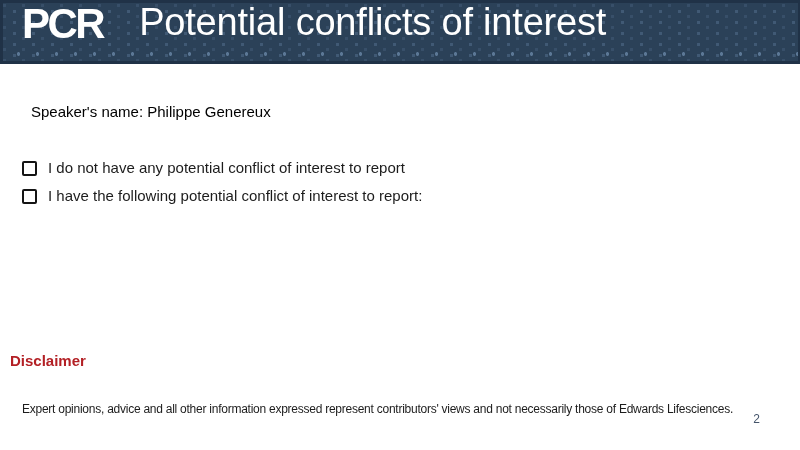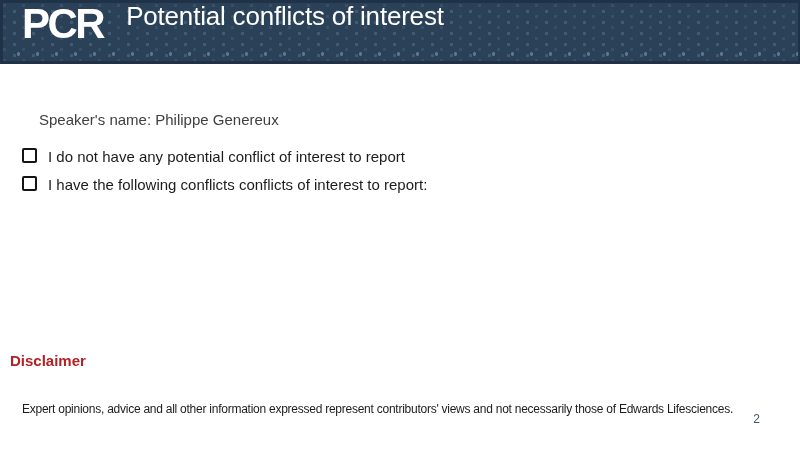--- a/index.html
+++ b/index.html
@@ -40,45 +40,45 @@
   .logo {
     margin-left: 19px;
     color: #ffffff;
     font-size: 42px;
     font-weight: 700;
     letter-spacing: -2.5px;
     line-height: 1;
     user-select: none;
   }
   .title {
-    margin: 0 0 0 23px;
+    margin: 0 0 0 36px;
     color: #ffffff;
-    font-size: 26px;
+    font-size: 38px;
     font-weight: 400;
     letter-spacing: -0.2px;
     line-height: 1;
   }
 
   
   .speaker {
     position: absolute;
     left: 23px;
     top: 95px;
-    margin: 16px;
+    margin: 8px;
     font-size: 15px;
-    color: #404040;
+    color: #000000;
   }
   .checklist {
     position: absolute;
     left: 22px;
     top: 148px;
   }
   .check-row {
     display: flex;
-    align-items: flex-start;
+    align-items: flex-end;
     height: 28px;
     font-size: 15px;
     color: #1c1c1c;
   }
   .checkbox {
     display: inline-block;
     width: 11px;
     height: 11px;
     border: 2px solid #141414;
     border-radius: 2px;
@@ -127,21 +127,21 @@
 
   <p class="speaker">Speaker's name: Philippe Genereux</p>
 
   <div class="checklist">
     <div class="check-row">
       <span class="checkbox"></span>
       <span>I do not have any potential conflict of interest to report</span>
     </div>
     <div class="check-row">
       <span class="checkbox"></span>
-      <span>I have the following conflicts conflicts of interest to report:</span>
+      <span>I have the following potential conflict of interest to report:</span>
     </div>
   </div>
 
   <h2 class="disclaimer-heading">Disclaimer</h2>
 
   <p class="disclaimer-text">Expert opinions, advice and all other information expressed represent contributors' views and not necessarily those of Edwards Lifesciences.</p>
 
   <div class="page-number">2</div>
 
 </div>

